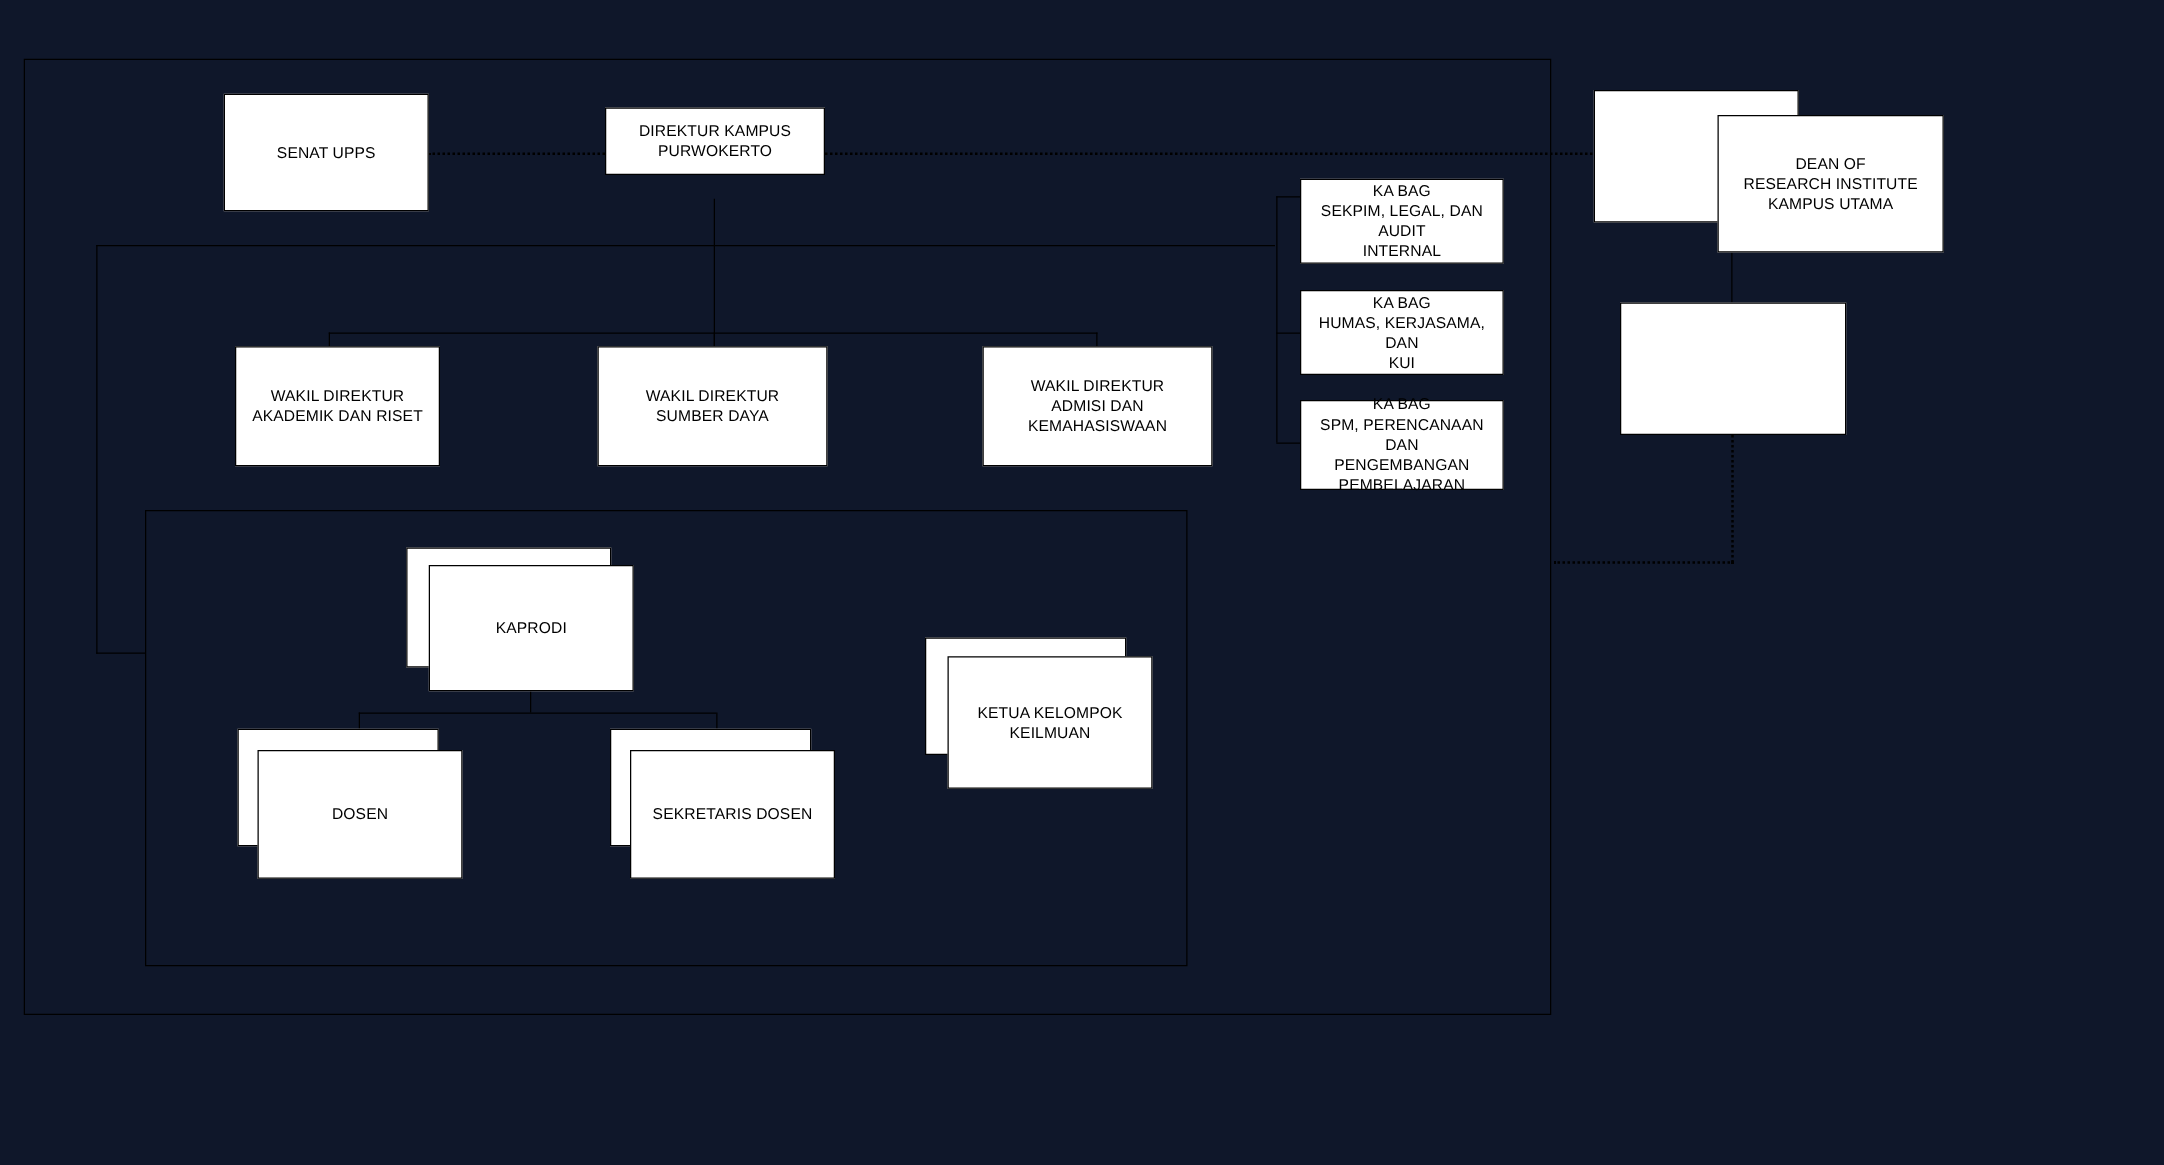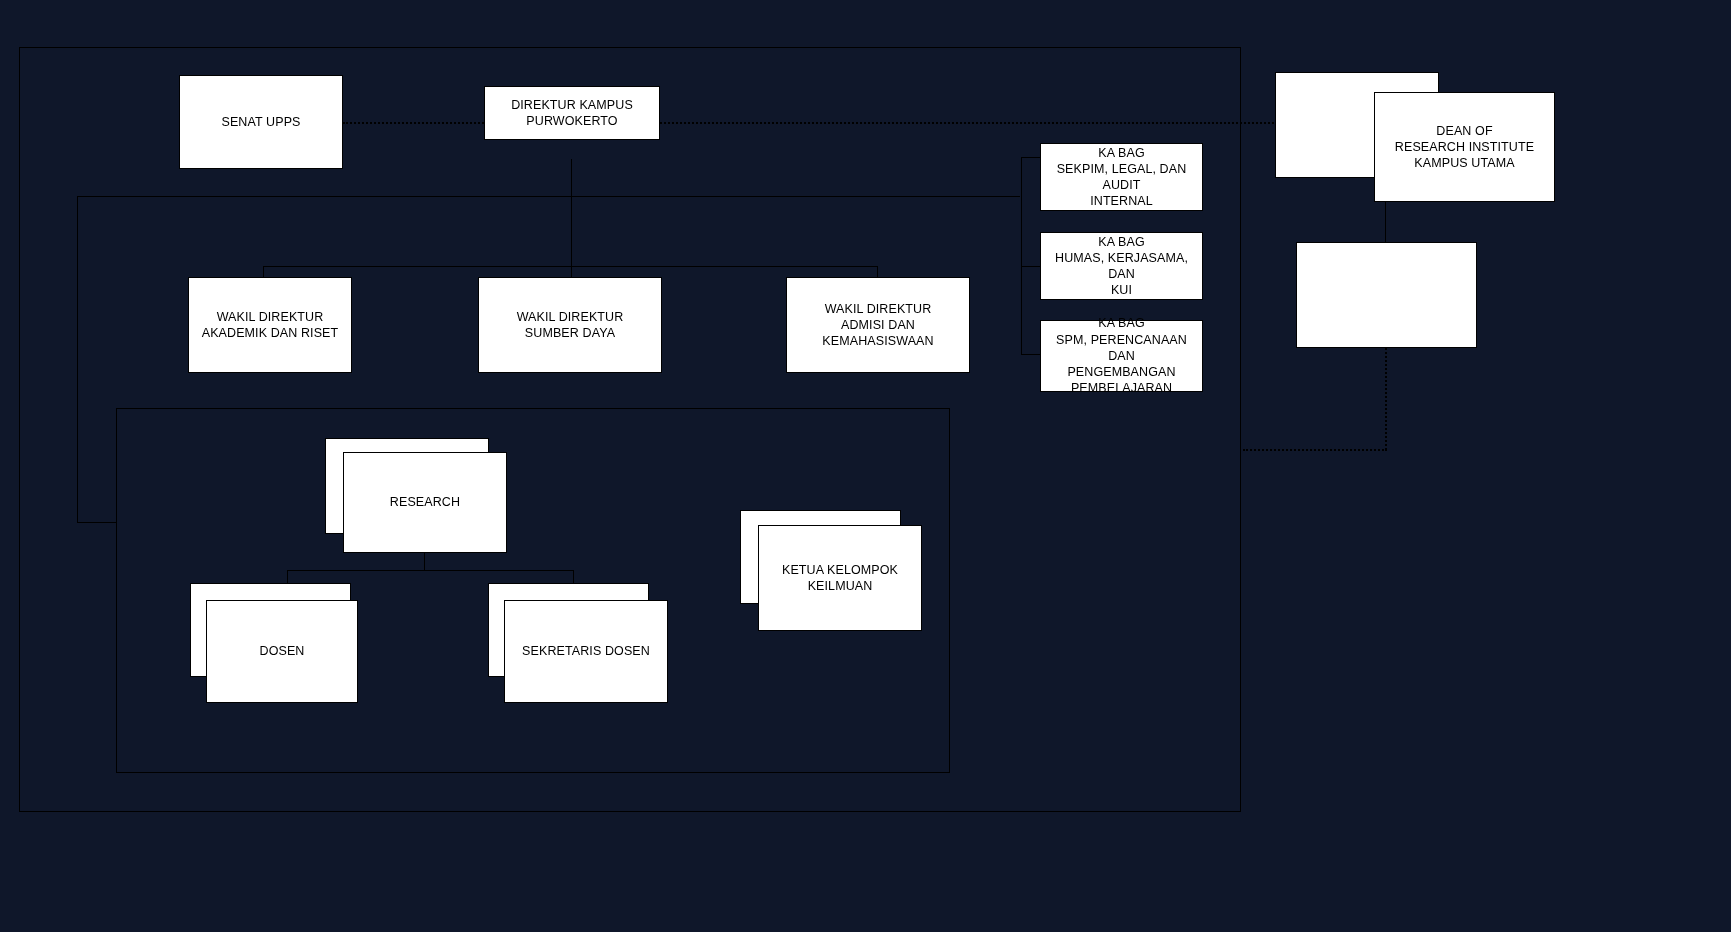--- a/index.html
+++ b/index.html
@@ -128,29 +128,29 @@
   <div class="node" style="left:1040px; top:232px; width:163px; height:68px;">KA BAG
 HUMAS, KERJASAMA, DAN
 KUI</div>
 
   <div class="node" style="left:1040px; top:320px; width:163px; height:72px;">KA BAG
 SPM, PERENCANAAN DAN
 PENGEMBANGAN
 PEMBELAJARAN</div>
 
   <div class="plate" style="left:325px; top:438px; width:164px; height:96px;"></div>
-  <div class="node" style="left:343px; top:452px; width:164px; height:101px;">RESEARCH</div>
+  <div class="node" style="left:343px; top:452px; width:164px; height:101px;">KAPRODI</div>
 
   <div class="ln v" style="left:424px; top:553px; height:17px;"></div>
   <div class="ln h" style="left:287px; top:570px; width:286px;"></div>
   <div class="ln v" style="left:287px; top:570px; height:13px;"></div>
   <div class="ln v" style="left:573px; top:570px; height:13px;"></div>
 
   <div class="plate" style="left:190px; top:583px; width:161px; height:94px;"></div>
-  <div class="node" style="left:206px; top:600px; width:152px; height:103px;">DOSEN</div>
+  <div class="node" style="left:206px; top:600px; width:164px; height:103px;">DOSEN</div>
 
   <div class="plate" style="left:488px; top:583px; width:161px; height:94px;"></div>
   <div class="node" style="left:504px; top:600px; width:164px; height:103px;">SEKRETARIS DOSEN</div>
 
   <div class="plate" style="left:740px; top:510px; width:161px; height:94px;"></div>
   <div class="node" style="left:758px; top:525px; width:164px; height:106px;">KETUA KELOMPOK
 KEILMUAN</div>
 
   <div class="plate" style="left:1275px; top:72px; width:164px; height:106px;"></div>
   <div class="node" style="left:1346px; top:92px; width:181px; height:110px;margin-left:28px;">DEAN OF

